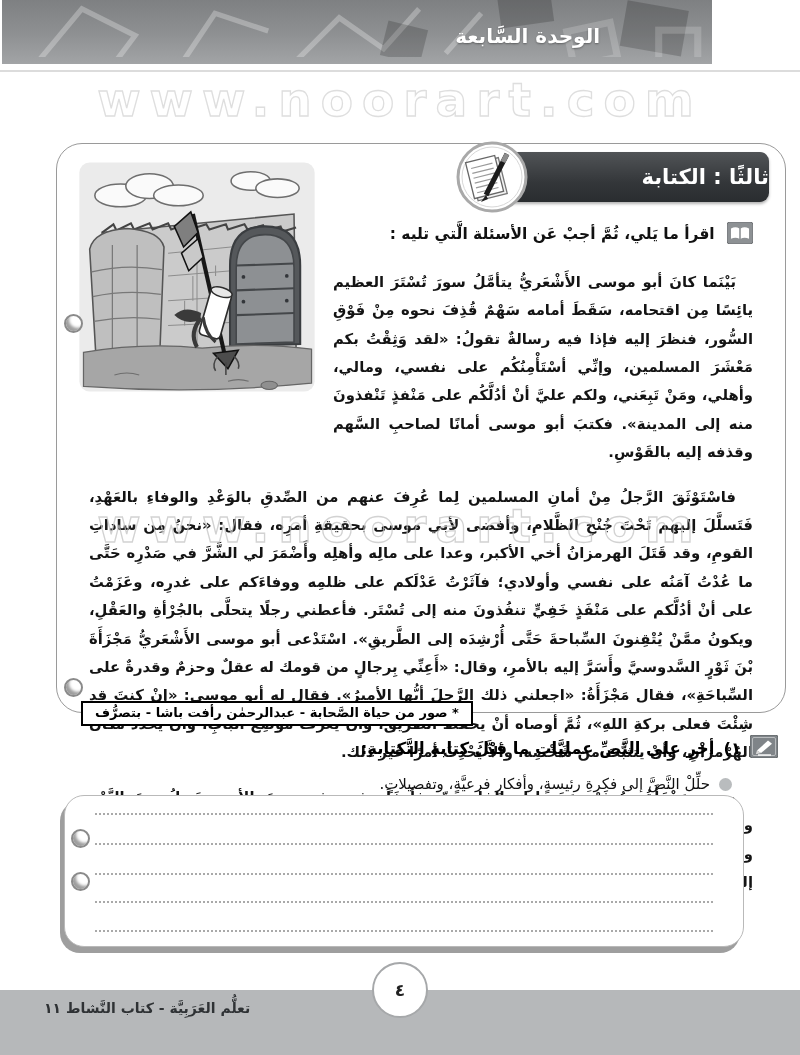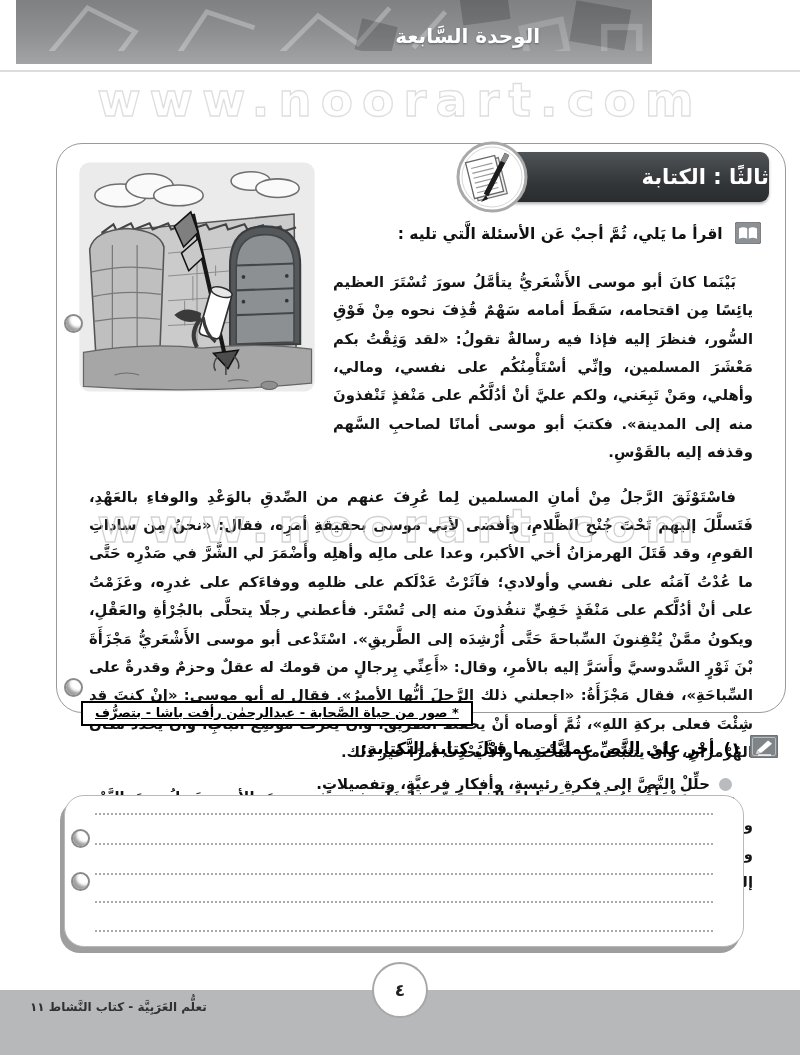--- a/index.html
+++ b/index.html
@@ -6,21 +6,21 @@
   html,body { margin:0; padding:0; }
   body {
     width:800px; height:1055px; position:relative; overflow:hidden;
     background:#ffffff;
     font-family:"DejaVu Sans", sans-serif;
     direction:rtl;
   }
 
   
   .unit-header {
-    position:absolute; top:0; left:16px; width:636px; height:64px;
+    position:absolute; top:0; left:2px; width:710px; height:64px;
     background:linear-gradient(180deg,#7e8082 0%,#8f9193 55%,#a2a4a6 100%);
     overflow:hidden;
   }
   .unit-header svg.pattern { position:absolute; inset:0; }
   .unit-title {
     position:absolute; top:24px; right:112px;
     color:#ffffff; font-size:20px; font-weight:bold; letter-spacing:.5px;
     text-shadow:0 1px 2px rgba(0,0,0,.35);
   }
   .header-rule { position:absolute; top:70px; left:0; width:800px; height:2px; background:#dcdcdc; }
@@ -61,41 +61,41 @@
     border-radius:9px;
     display:flex; align-items:center; justify-content:flex-start;
     box-shadow:0 2px 3px rgba(0,0,0,.3);
   }
   .section-banner .banner-label { color:#fff; font-size:21px; font-weight:bold; padding-left:14px; }
   .banner-circle {
     position:absolute; left:-36px; top:-12px; width:74px; height:74px;
   }
 
   
-  .instruction-line { font-size:15.5px; font-weight:bold; color:#111; margin:0 8px 10px 0; line-height:1.6; }
+  .instruction-line { font-size:15.5px; font-weight:bold; color:#111; margin:0 16px 10px 0; line-height:1.6; }
   .instruction-line .inline-icon { display:inline-block; vertical-align:-5px; margin-left:7px; }
   .passage-title { text-align:center; font-size:17.5px; font-weight:bold; color:#000; margin:0 0 10px 0; }
 
   
   .passage-text p {
     margin:16px; font-size:14.8px; font-weight:bold; color:#141414;
     line-height:1.92; text-align:justify; text-indent:17px;
   }
   .source-box {
     position:absolute; bottom:-14px; left:24px;
     background:#fff; border:2px solid #000;
     padding:2px 12px 4px 12px;
-    font-size:13px; font-weight:bold; color:#000; white-space:nowrap;text-decoration:underline;
+    font-size:13px; font-weight:bold; color:#000; white-space:nowrap;
   }
 
   
   .question-block { position:absolute; top:735px; right:22px; width:745px; }
   .question-line { display:flex; align-items:center; gap:9px; font-size:16.5px; font-weight:bold; color:#000; }
   .q-icon { flex:0 0 auto; }
-  .bullet-line { display:flex; align-items:center; gap:9px; margin:13px 46px 0 0; font-size:15px; font-weight:bold; color:#111; }
+  .bullet-line { display:flex; align-items:center; gap:9px; margin:13px 46px 0 0; font-size:15px; font-weight:normal; color:#111; }
   .bullet-dot { width:13px; height:13px; border-radius:50%; background:#b9bcbe; flex:0 0 auto; }
 
   
   .answer-panel {
     position:absolute; top:795px; left:64px; width:680px; height:152px;
     background:#fff; border:1.4px solid #b9b9b9; border-radius:20px;
     box-shadow:-4px 6px 0 0 rgba(125,125,125,.75);
   }
   .answer-line {
     position:absolute; left:30px; right:30px; height:0;
@@ -108,21 +108,21 @@
   }
 
   
   .footer-bar { position:absolute; top:990px; left:0; width:800px; height:65px; background:#b6b8ba; }
   .page-circle {
     position:absolute; top:962px; left:372px; width:56px; height:56px;
     background:#fff; border:2.5px solid #a6a8aa; border-radius:50%;
     display:flex; align-items:center; justify-content:center;
     font-size:17px; font-weight:bold; color:#222; z-index:5;
   }
-  .footer-title { position:absolute; top:1000px; left:30px; font-size:12px; font-weight:bold; color:#2f3235; direction:rtl; }
+  .footer-title { position:absolute; top:1000px; left:44px; font-size:14px; font-weight:bold; color:#2f3235; direction:rtl; }
 </style>
 </head>
 <body>
 
 <div class="unit-header">
   <svg class="pattern" viewBox="0 0 800 64">
     <g fill="none" stroke="rgba(255,255,255,0.28)" stroke-width="6">
       <path d="M40 70 L90 10 L150 40 L120 80"></path>
       <path d="M200 75 L240 15 L300 35"></path>
       <path d="M330 70 L380 20 L430 55 L470 10"></path>

